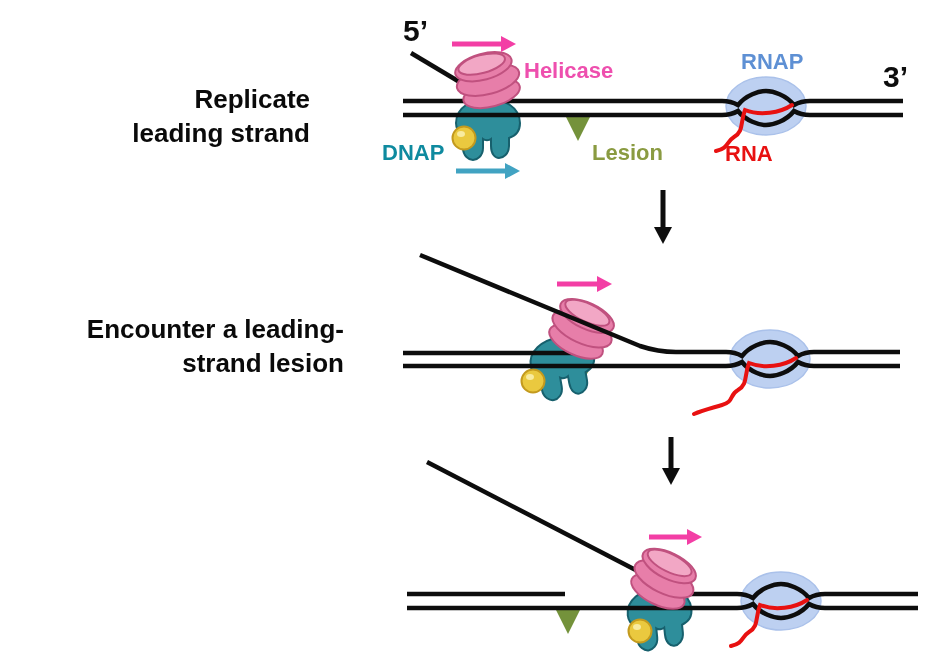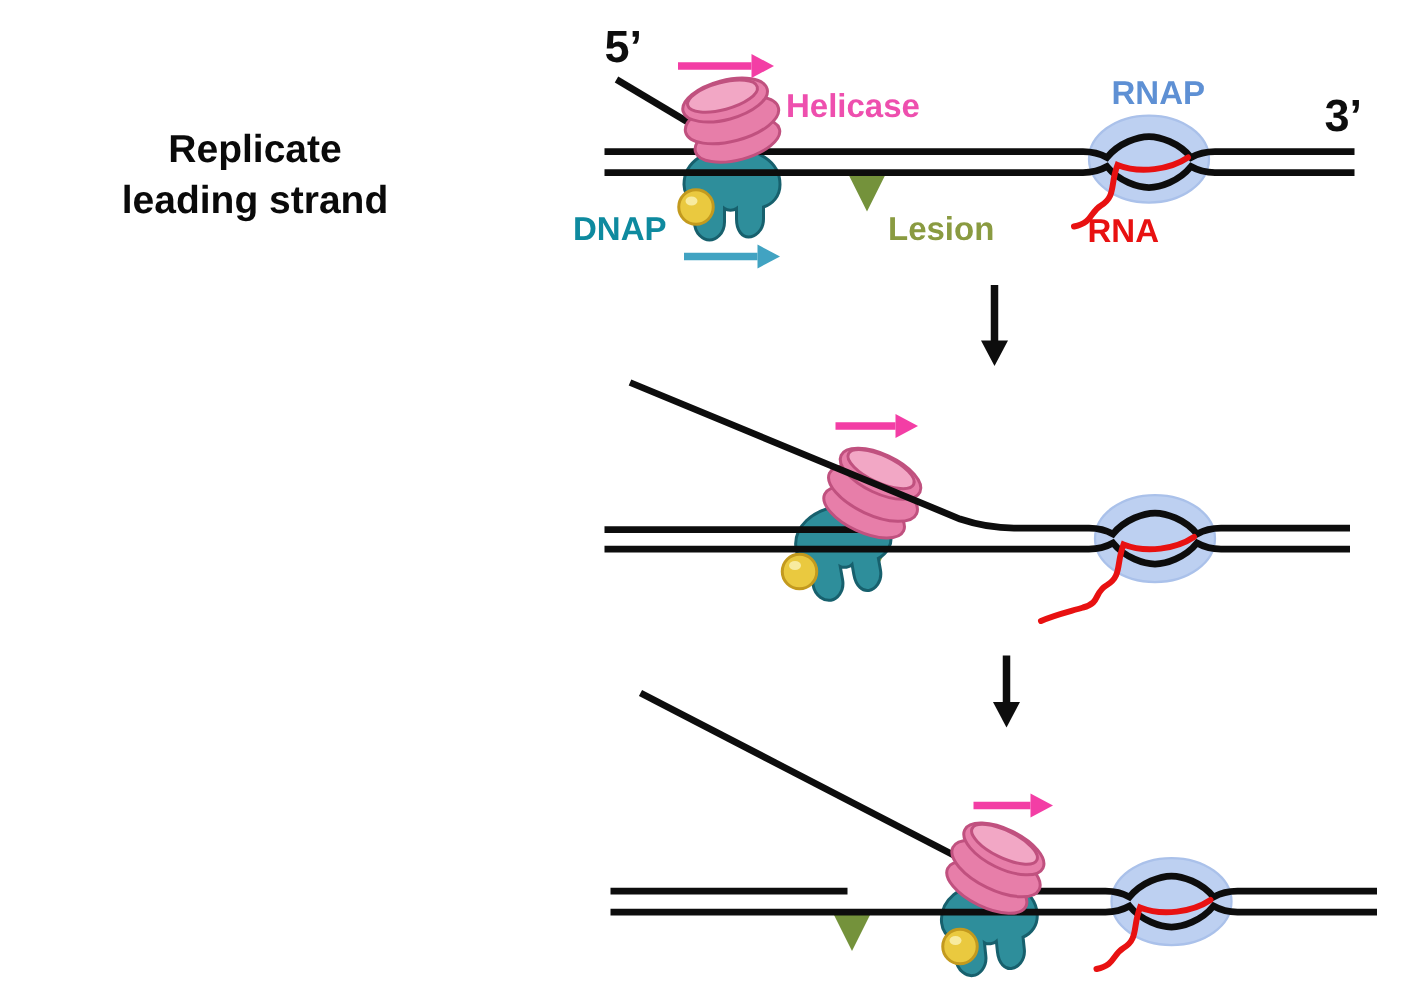--- a/index.html
+++ b/index.html
@@ -1,21 +1,21 @@
 <!DOCTYPE html>
 <html style="--strand: #0d0d0d; --caption-black: #0a0a0a; --helicase-fill: #e77ea9; --helicase-label: #ee4fae; --dnap-fill: #2e8e9b; --dnap-label: #0e8a9f; --clamp-yellow: #eac93f; --lesion-fill: #74923b; --lesion-label: #8a9b41; --rnap-fill: #bdd0f1; --rnap-label: #5e90d4; --rna-red: #e81111; --arrow-pink: #f33ea5; --arrow-teal: #41a3c2; --arrow-black: #0d0d0d;"><head>
 <meta charset="utf-8">
 <style>
   html,body { margin:0; padding:0; background:#ffffff; }
   #stage {
     position:relative; width:952px; height:666px; background:#ffffff;
     font-family:"Liberation Sans", sans-serif; overflow:hidden;
   }
   .caption {
-    position:absolute; white-space:pre-line; text-align:center;
+    position:absolute; white-space:pre-line; text-align:right;
     font-weight:bold; font-size:26px; line-height:34px;
     color:var(--caption-black,#0a0a0a);
   }
   #cap1 { left:30px; top:82px;  width:280px; }
   #cap2 { left:8px;  top:312px; width:336px; }
   #cap3 { left:30px; top:543px; width:280px; }
 
   svg { position:absolute; left:0; top:0; }
 
   .strand      { fill:none; stroke:var(--strand,#0d0d0d); stroke-width:4.5; }
@@ -42,20 +42,22 @@
   .lbl-rnap    { fill:var(--rnap-label,#5e90d4); }
   .lbl-rna     { fill:var(--rna-red,#e81111); }
 </style>
 </head>
 <body>
 
 <div id="stage">
 
   <div id="cap1" class="caption">Replicate
 leading strand</div>
+  <div id="cap2" class="caption">Encounter a leading-
+strand lesion</div>
 
   <svg width="952" height="666" viewBox="0 0 952 666">
     <defs>
       <g id="helicase-glyph">
         <ellipse cx="0" cy="14" rx="29" ry="13" class="hel-ellipse"></ellipse>
         <ellipse cx="0" cy="0" rx="32" ry="14" class="hel-ellipse"></ellipse>
         <ellipse cx="-1" cy="-14" rx="29" ry="13" class="hel-ellipse"></ellipse>
         <ellipse cx="-2" cy="-17" rx="24" ry="9" class="hel-cap"></ellipse>
       </g>
       <path id="dnap-glyph" class="dnap-body" d="M -32,-4 C -32,-20 -16,-28 0,-28 C 16,-28 32,-20 32,-4

